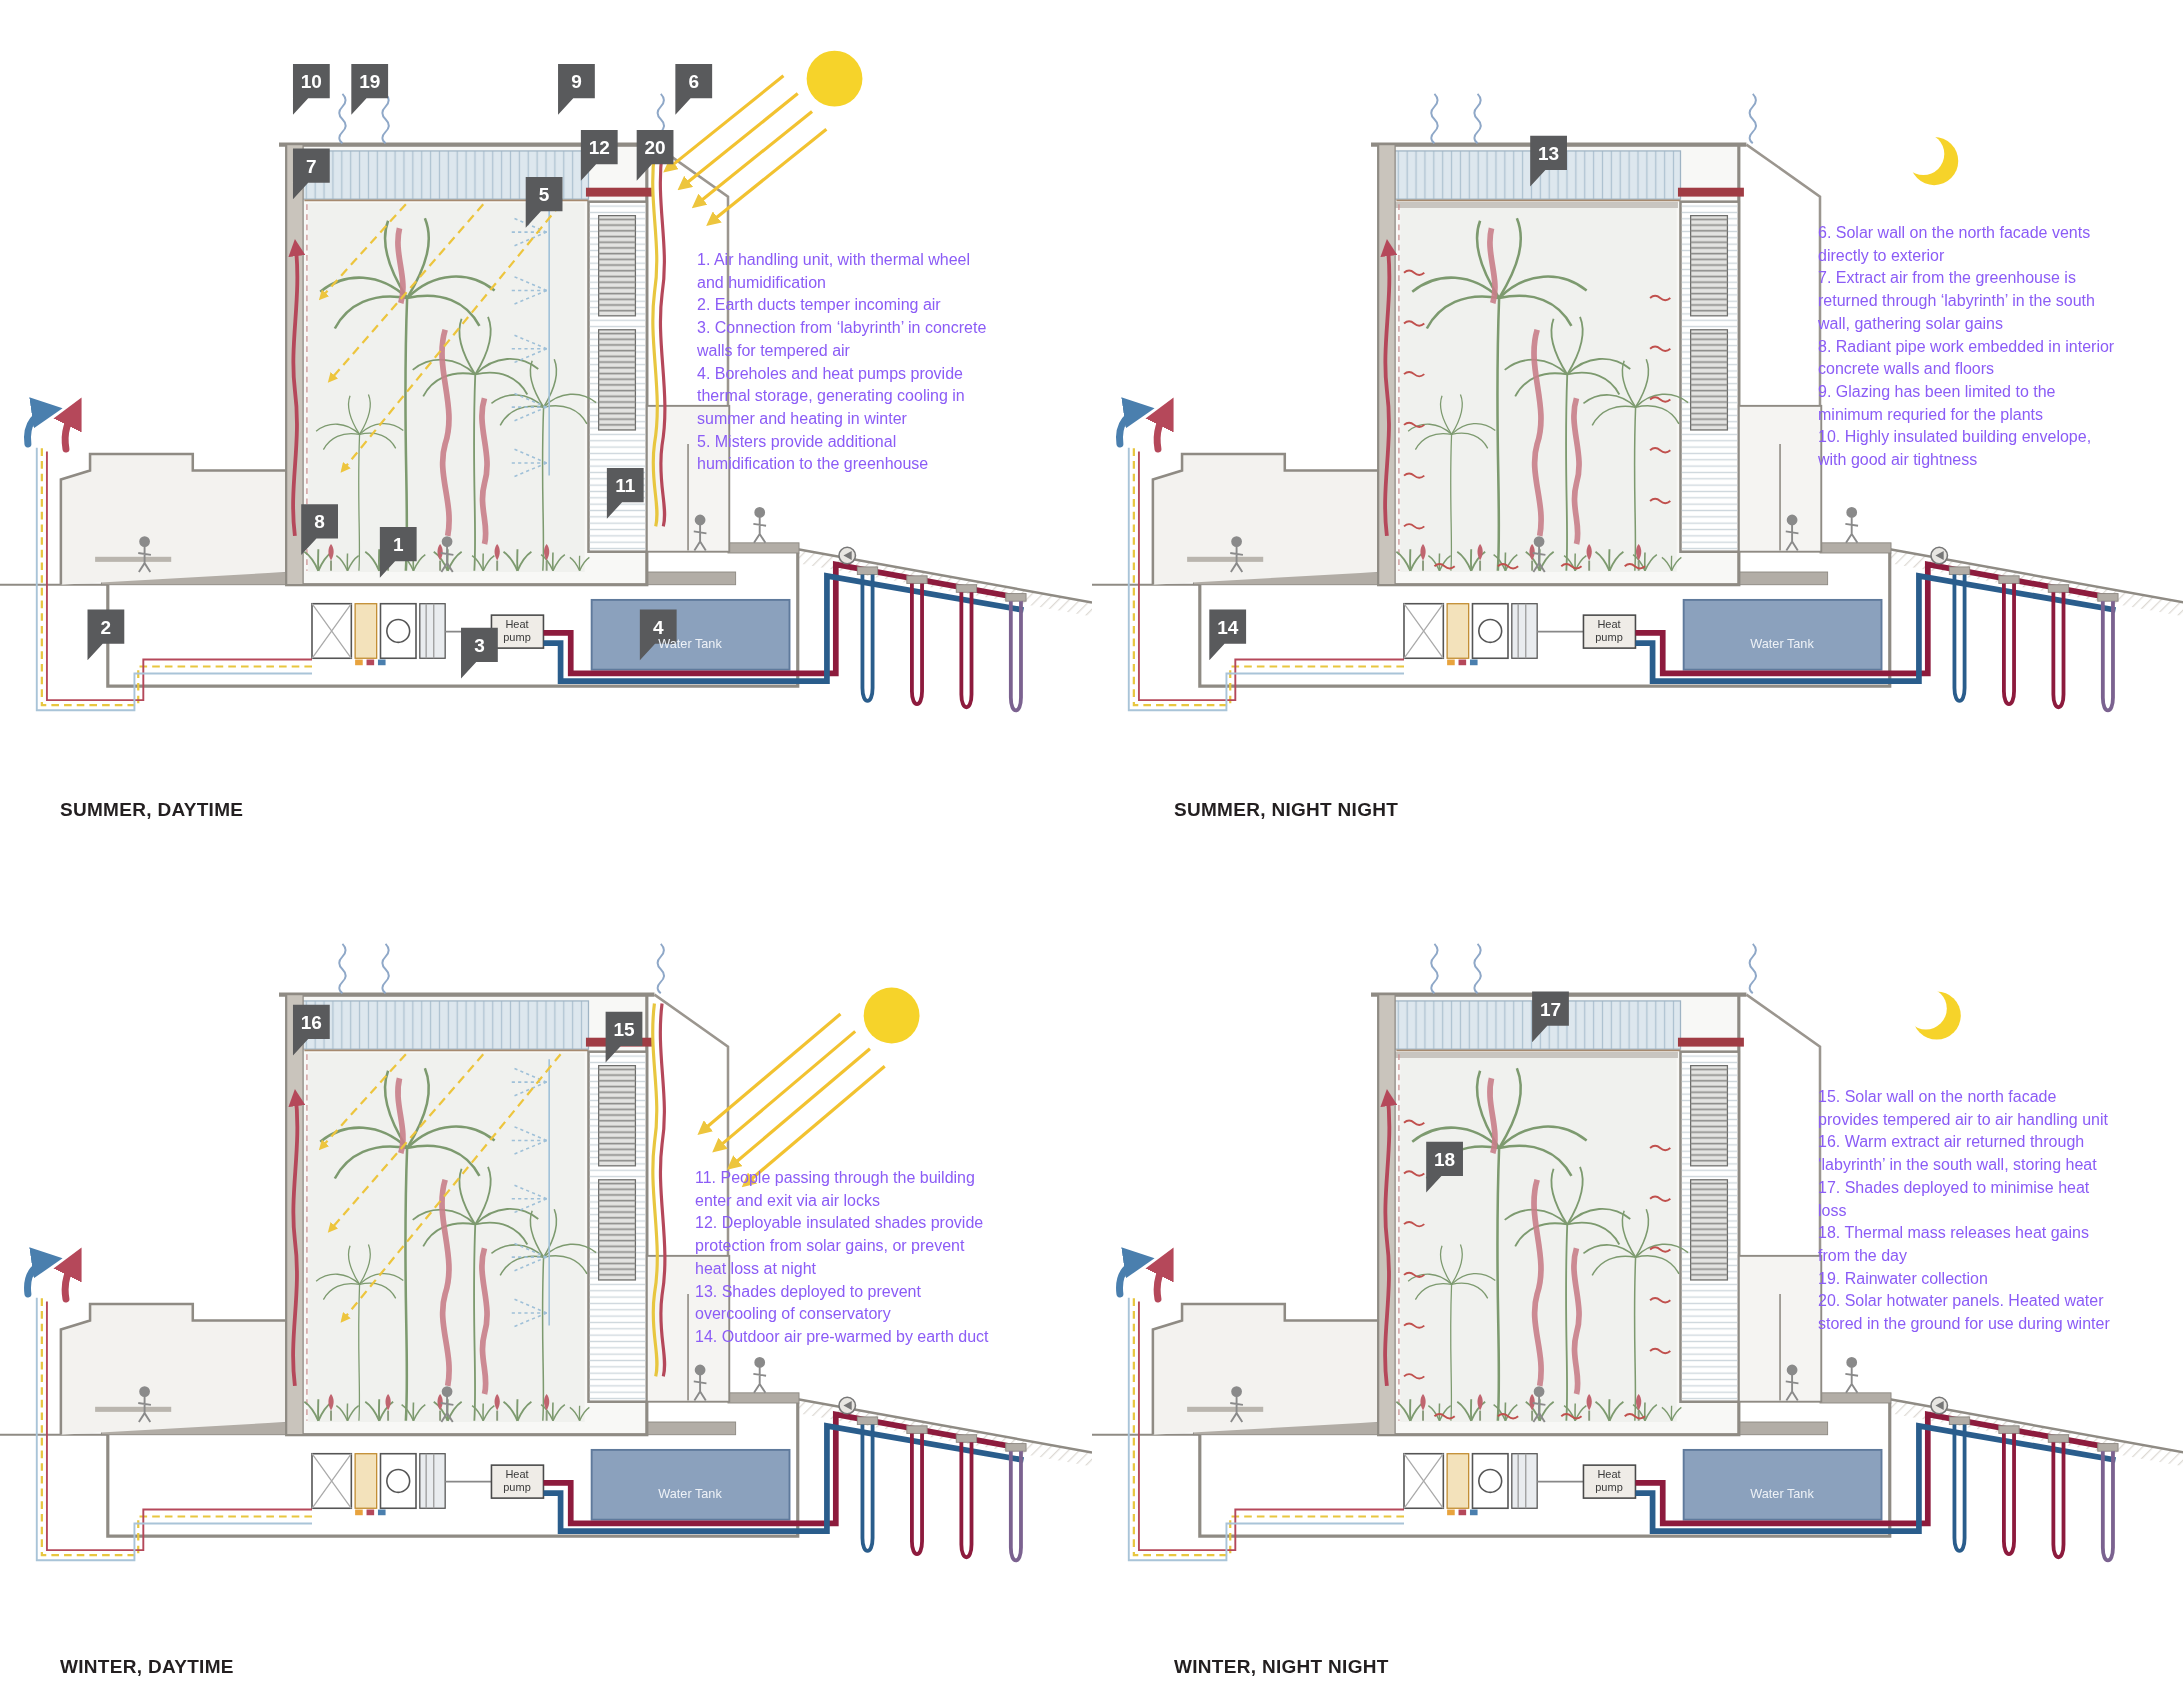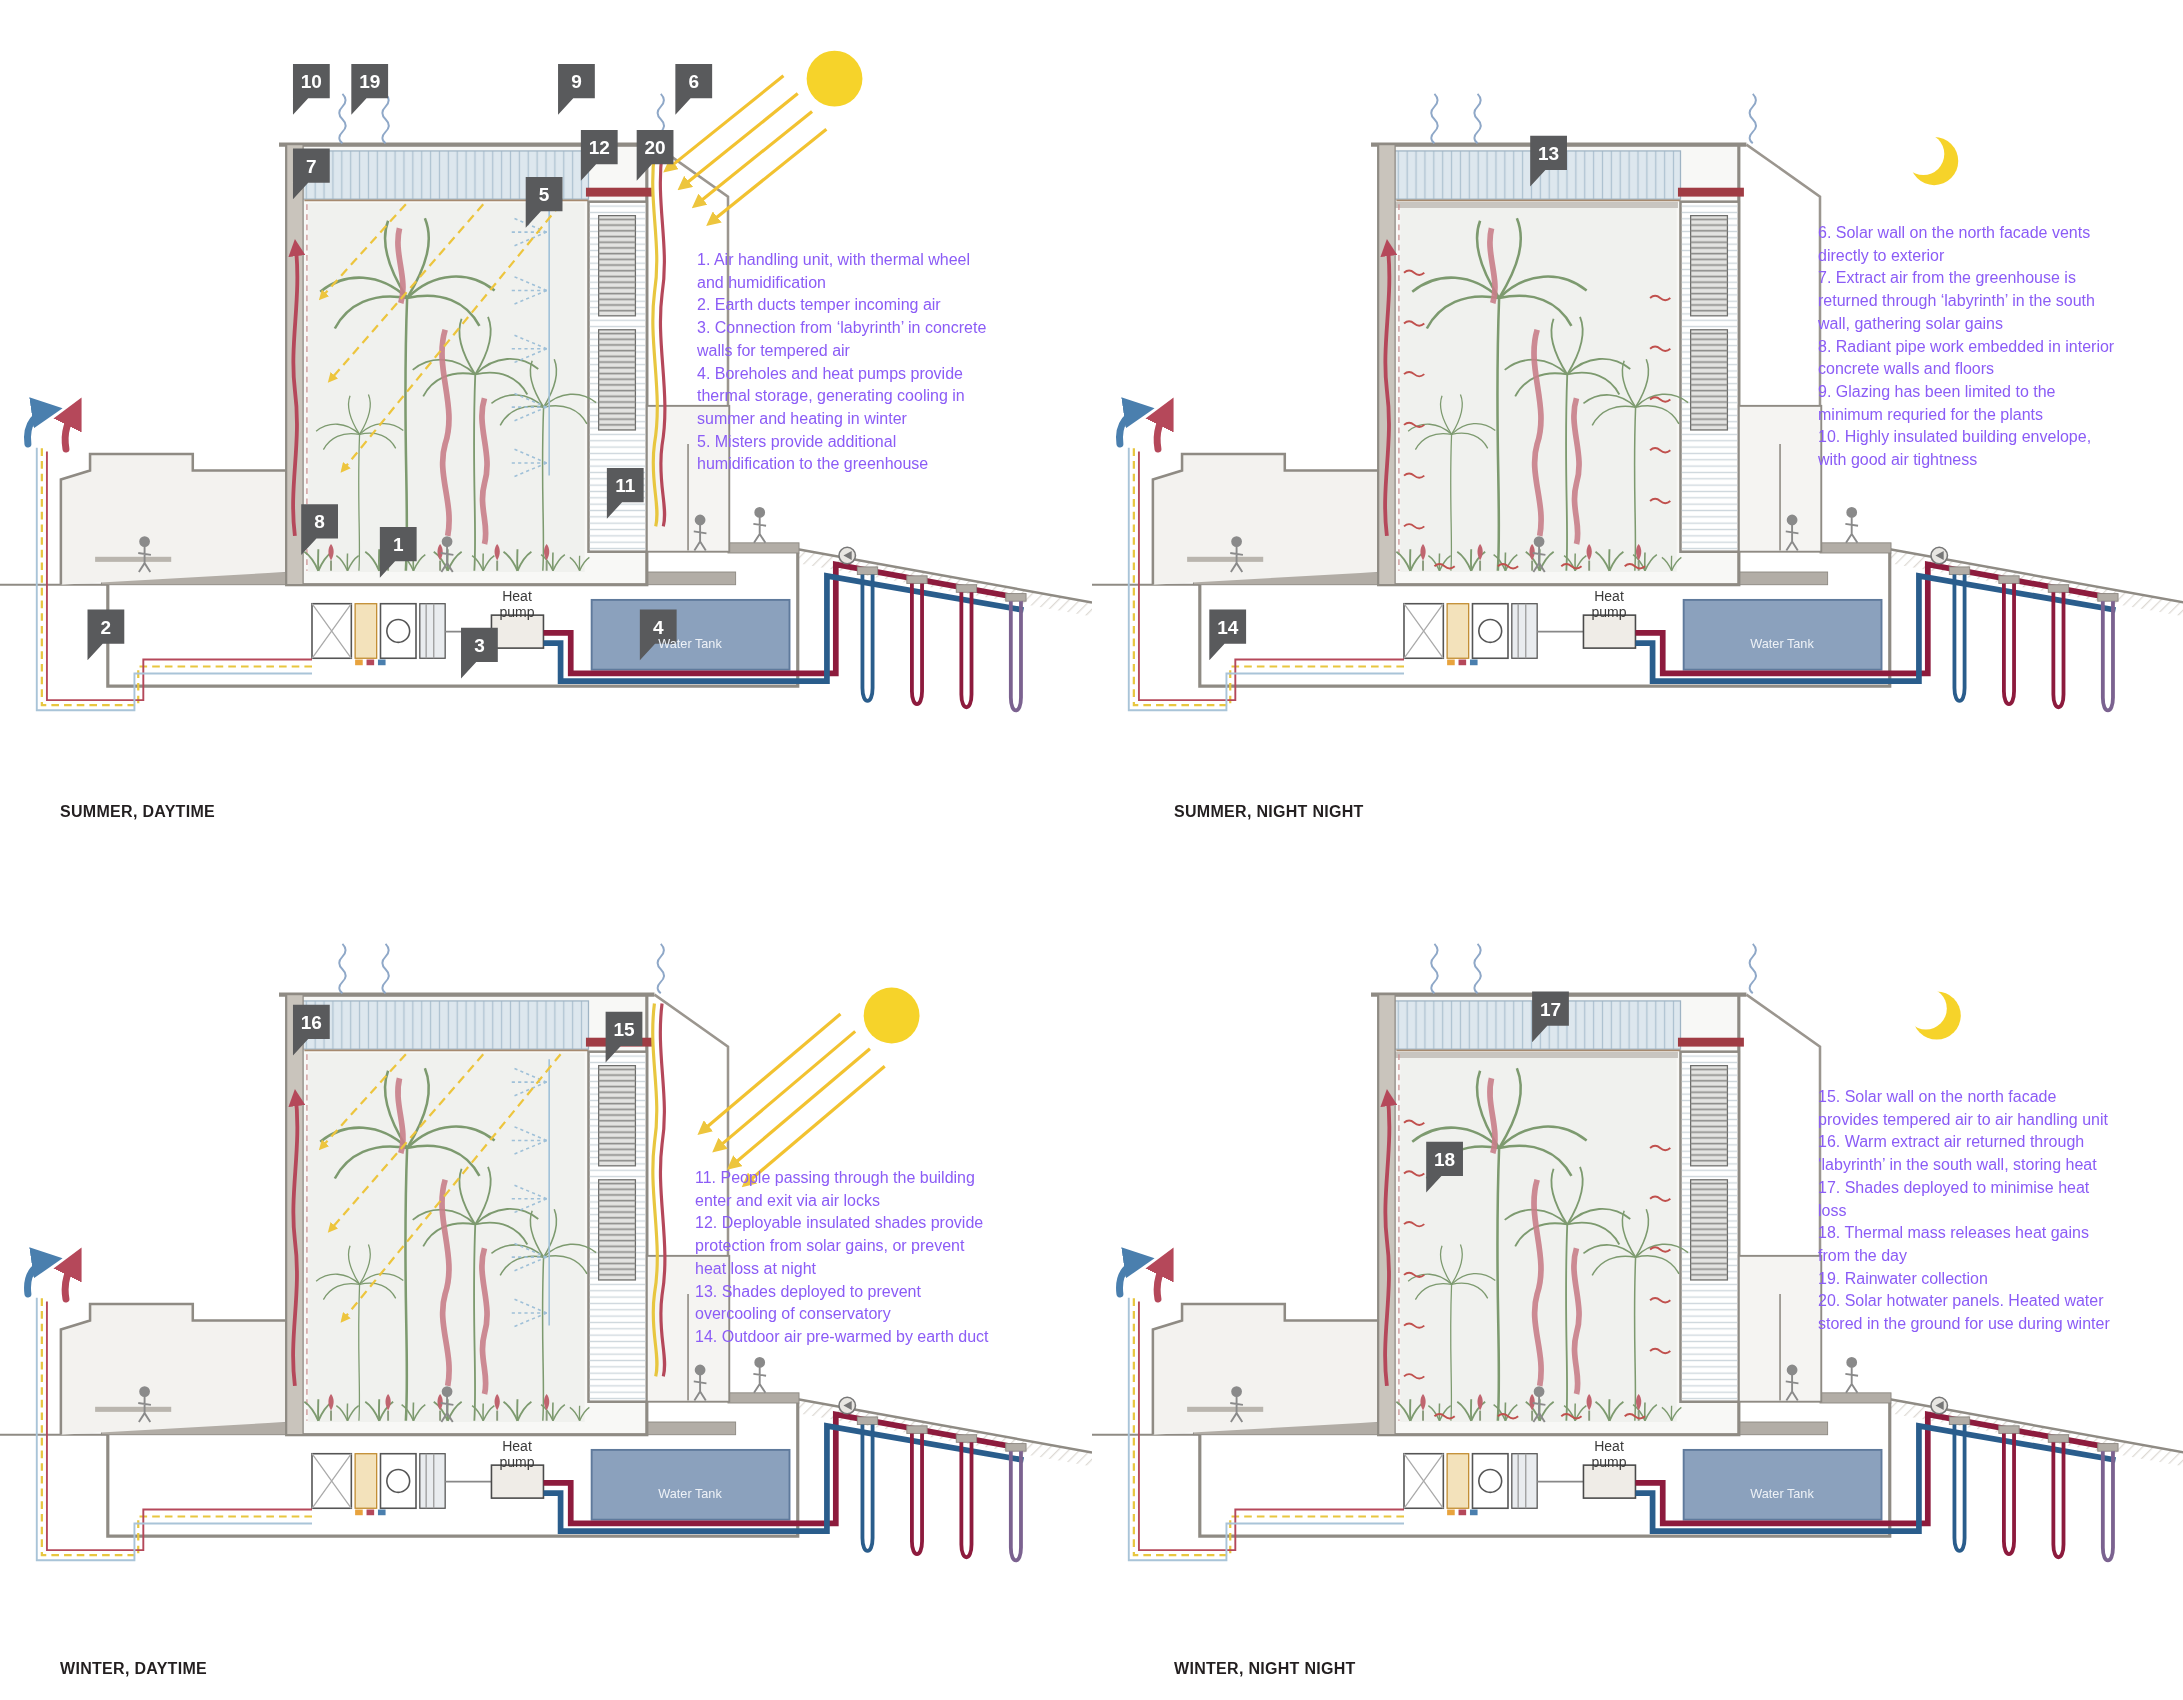--- a/index.html
+++ b/index.html
@@ -7,26 +7,26 @@
   body{width:2183px;height:1701px;background:#ffffff;font-family:"Liberation Sans",sans-serif;color:#231f20}
   .grid{display:grid;grid-template-columns:1092px 1092px;grid-template-rows:850px 851px;width:2183px;height:1701px}
   .quadrant{position:relative;overflow:hidden}
   .scene{position:absolute;left:0;top:0;width:1092px;height:761px}
   .scene svg{position:absolute;left:0;top:0}
   .notes{position:absolute;white-space:pre-line;font-size:16px;line-height:1.42;color:#8b5cf6}
   .q0 .notes{left:697px;top:249px;width:350px}
   .q1 .notes{left:726px;top:222px;width:350px}
   .q2 .notes{left:695px;top:317px;width:360px}
   .q3 .notes{left:726px;top:236px;width:350px}
-  .caption{position:absolute;left:60px;bottom:29px;margin:0;font-size:16px;font-weight:700;letter-spacing:0.3px}
+  .caption{position:absolute;left:60px;bottom:29px;margin:0;font-size:19px;font-weight:700;letter-spacing:0.3px}
   .q1 .caption,.q3 .caption{left:82px}
   .q2 .caption,.q3 .caption{bottom:23px}
   .overlay-label{position:absolute;display:flex;align-items:center;justify-content:center;text-align:center}
   .water-tank-label{left:591px;top:600px;width:198px;height:88px;color:#eef2f7;font-size:12.7px}
-  .heat-pump-label{left:491px;top:588px;width:52px;height:32px;font-size:14px;line-height:1.15;color:#3a3a3a;padding:0 3.8px}
+  .heat-pump-label{left:491px;top:615px;width:52px;height:32px;font-size:11px;line-height:1.15;color:#3a3a3a;padding:0 3.8px}
   .marker-num{fill:#ffffff;font-family:"Liberation Sans",sans-serif;font-size:30px;font-weight:700}
   
   .quadrant.night .g-misters,
   .quadrant.night .g-sunrays-in,
   .quadrant.night .g-solar-ribbon,
   .quadrant.night .g-ext-rays,
   .quadrant.night .sun{display:none}
   .quadrant.day .g-radiant,
   .quadrant.day .moon,
   .quadrant.day .g-shade{display:none}

